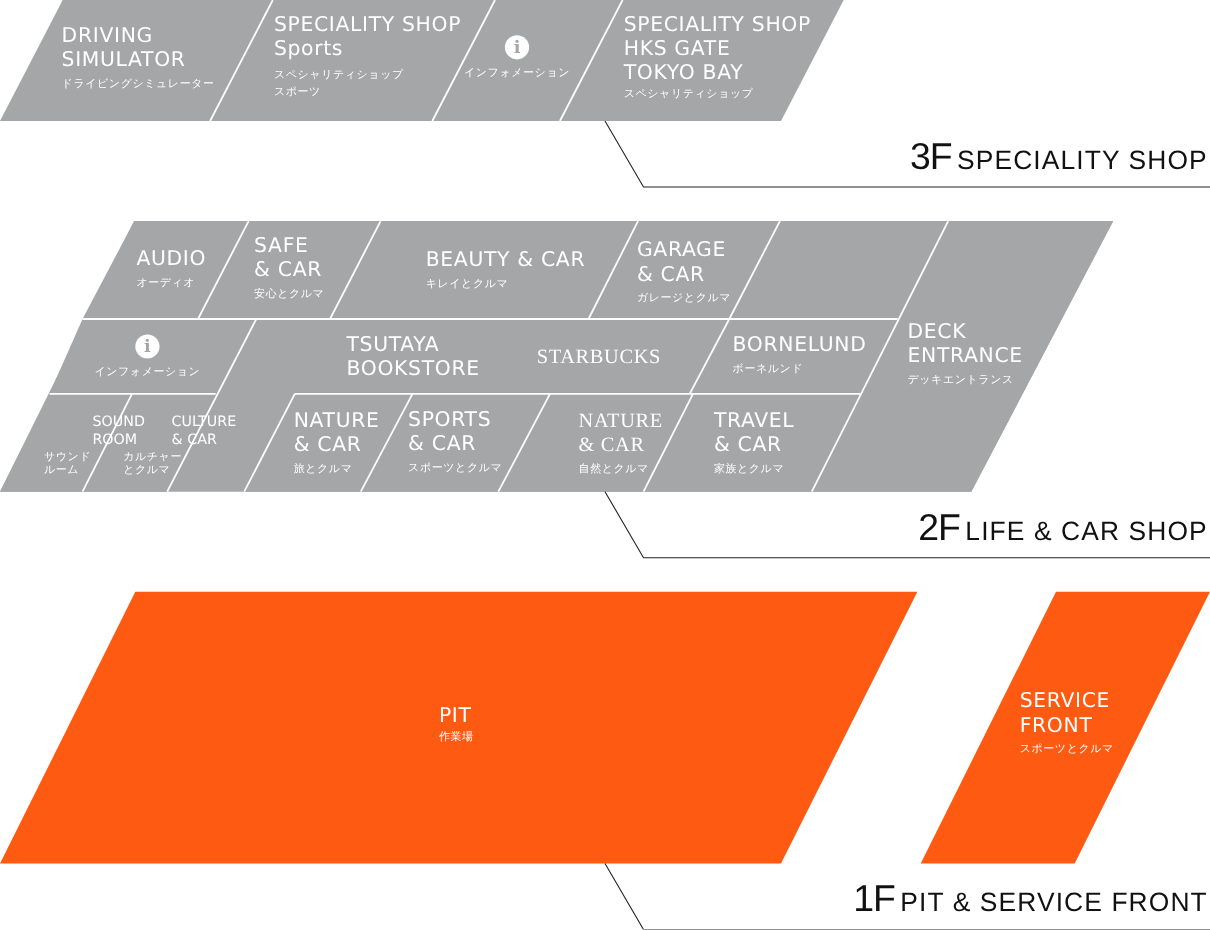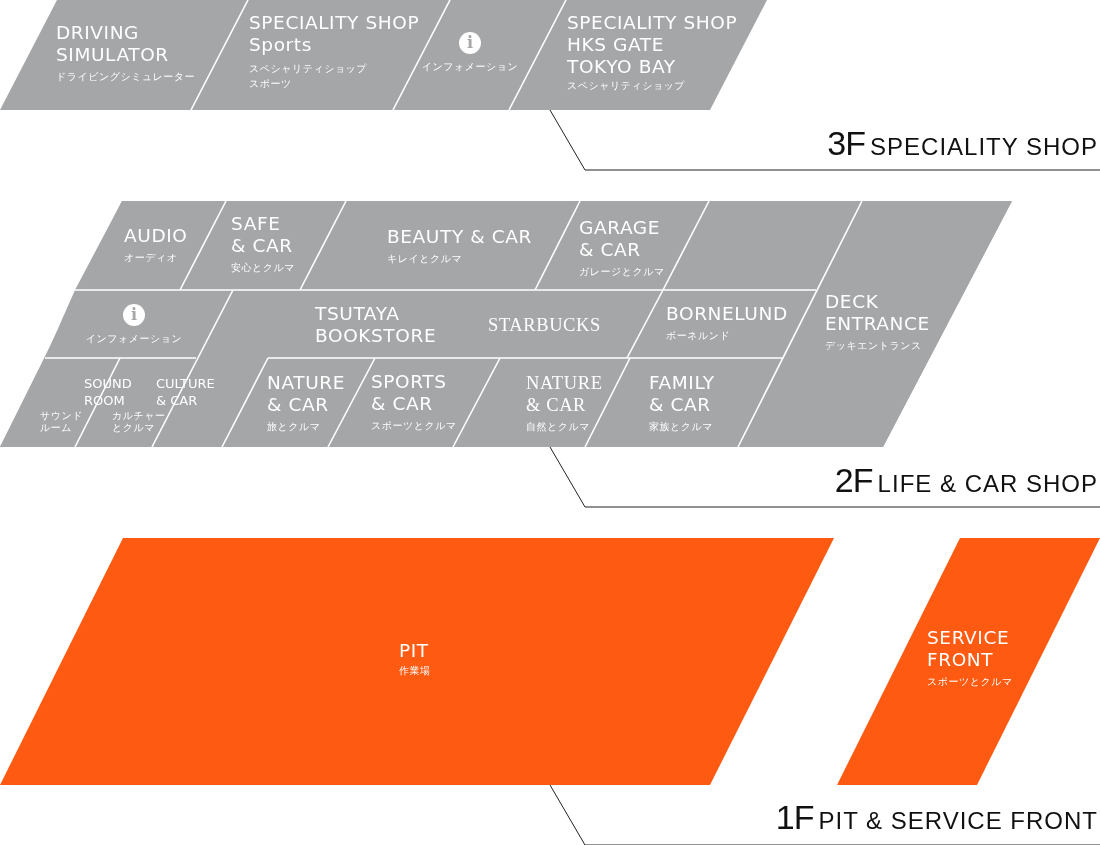--- a/index.html
+++ b/index.html
@@ -168,21 +168,21 @@
   <div class="en">SPORTS</div>
   <div class="en">&amp; CAR</div>
   <div class="jp">スポーツとクルマ</div>
 </div>
 <div class="lbl" style="left:526px; top:372px;font-family:Liberation Serif, serif;">
   <div class="en">NATURE</div>
   <div class="en">&amp; CAR</div>
   <div class="jp">自然とクルマ</div>
 </div>
 <div class="lbl" style="left:649px; top:372px;">
-  <div class="en">FAMILY</div>
+  <div class="en">TRAVEL</div>
   <div class="en">&amp; CAR</div>
   <div class="jp">家族とクルマ</div>
 </div>
 <div class="floor-title" style="top:461px;">
   <span class="floor-num">2F</span>
   <span class="floor-name">LIFE &amp; CAR SHOP</span>
 </div>
 
 <div class="lbl" style="left:399px; top:640px;">
   <div class="en">PIT</div>

